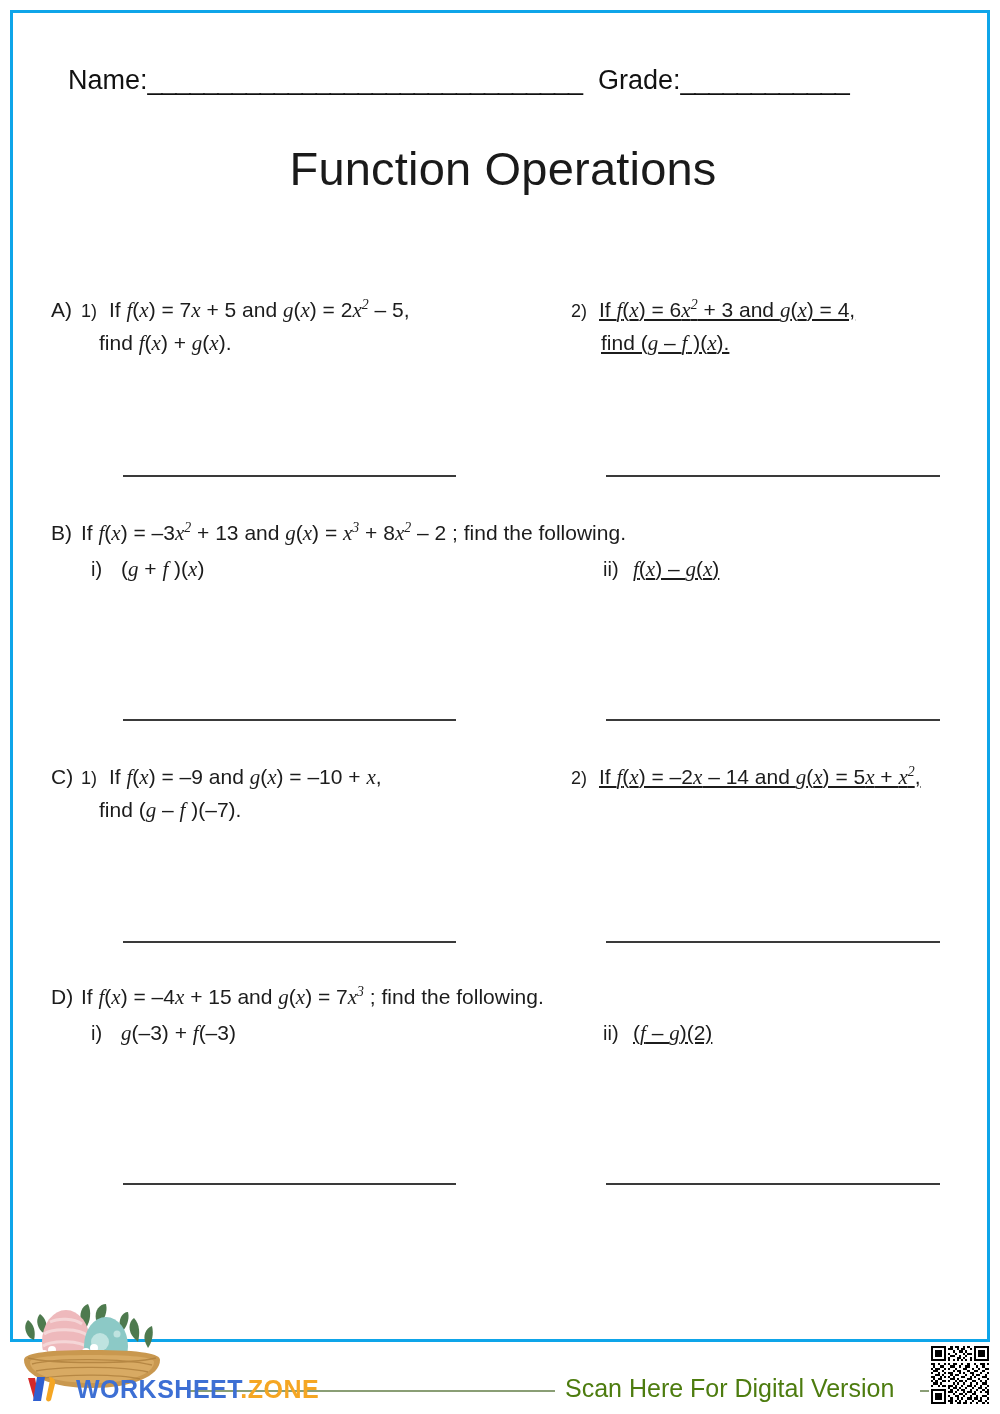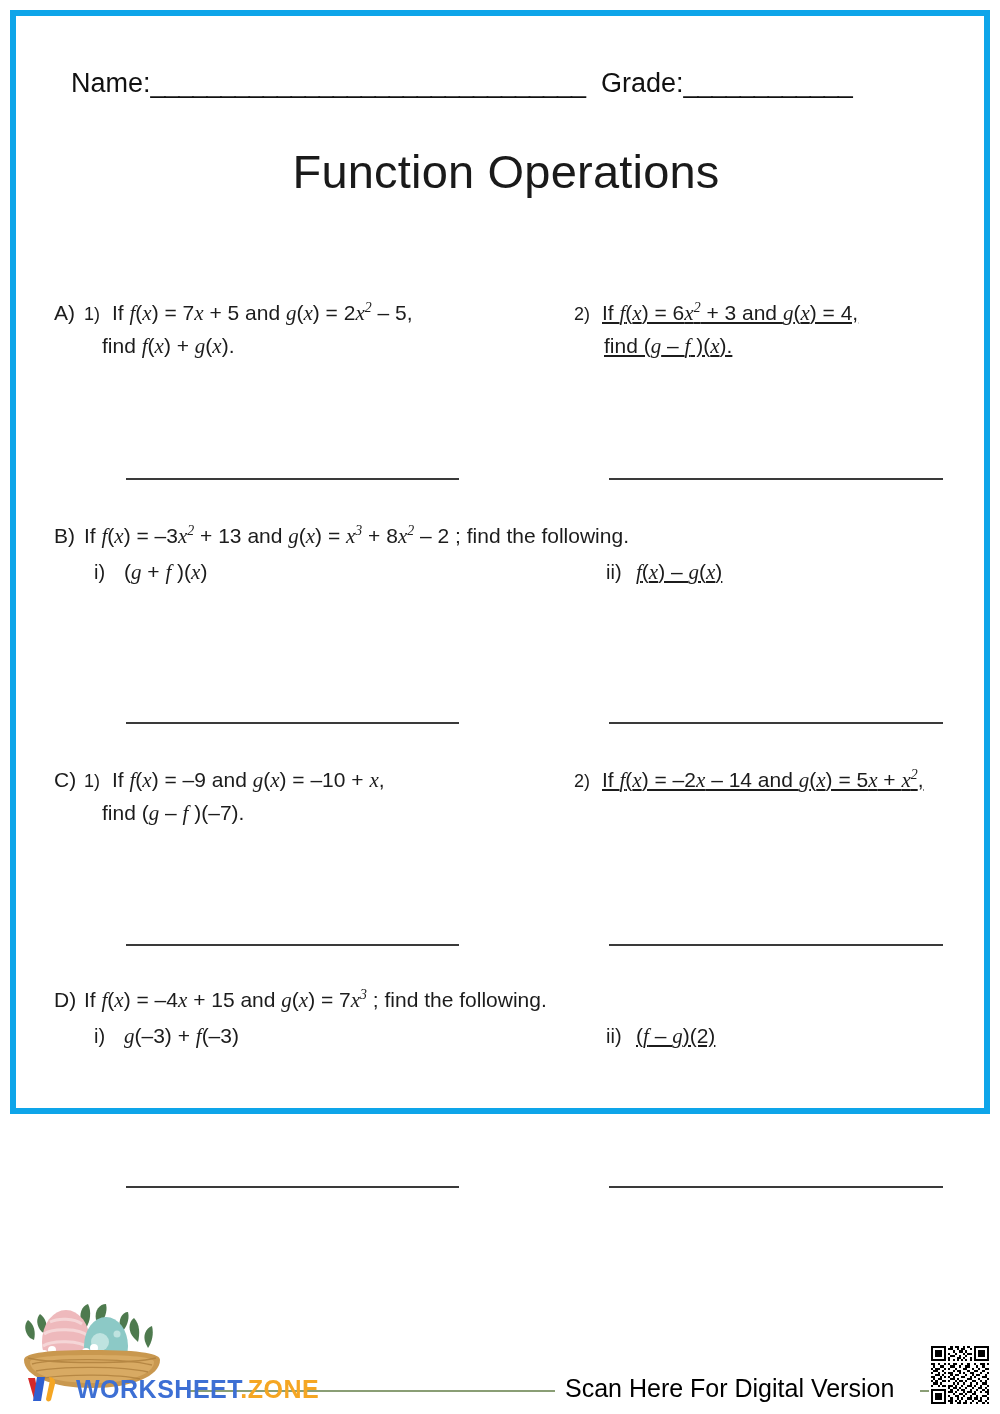--- a/index.html
+++ b/index.html
@@ -15,22 +15,22 @@
     color: #1c1c1c;
     overflow: hidden;
   }
 
   
   #page-frame {
     position: absolute;
     left: 10px;
     top: 10px;
     width: 980px;
-    height: 1104px;
-    border: 6px solid #0ea5e9;
+    height: 1332px;
+    border: 3px solid #0ea5e9;
     box-sizing: border-box;
     background: #ffffff;
   }
 
   
   #header-row {
     position: absolute;
     left: 55px;
     top: 52px;
     width: 880px;
@@ -152,21 +152,21 @@
     top: 1298px;
     width: 140px;
     height: 92px;
   }
 
   #scan-text {
     position: absolute;
     left: 565px;
     top: 1374px;
     font-size: 25px;
-    color: #000000;
+    color: #4d7c0f;
     white-space: nowrap;
     letter-spacing: 0px;
   }
   #qr-code {
     position: absolute;
     left: 929px;
     top: 1344px;
     width: 62px;
     height: 62px;
     background: #ffffff;

